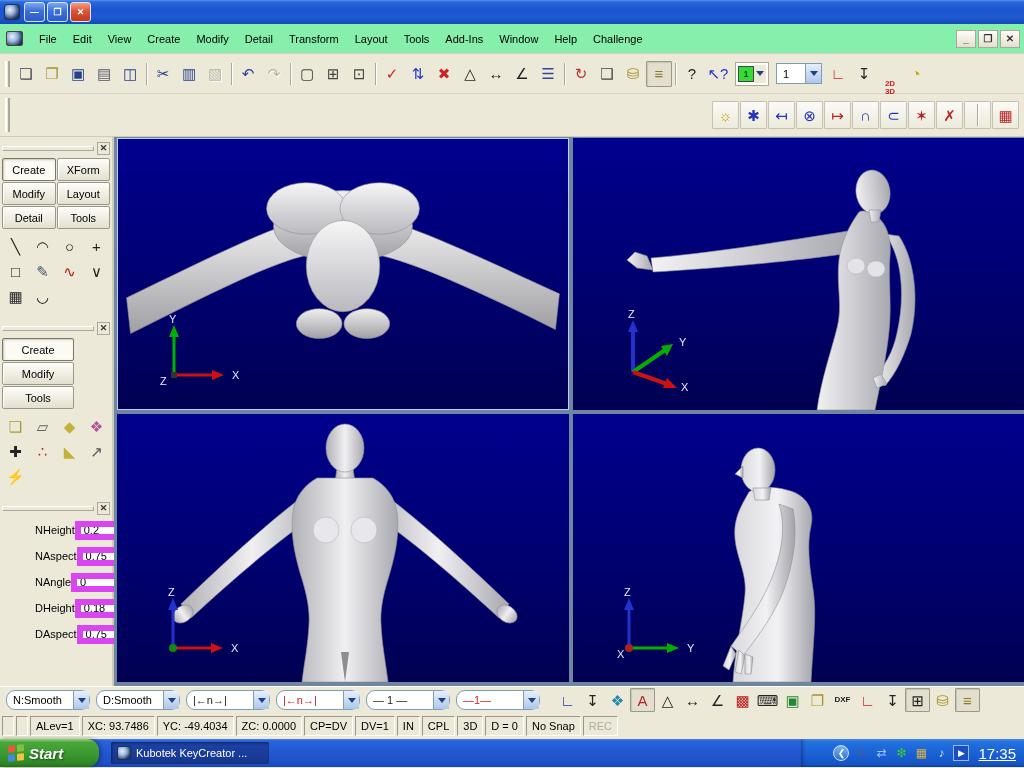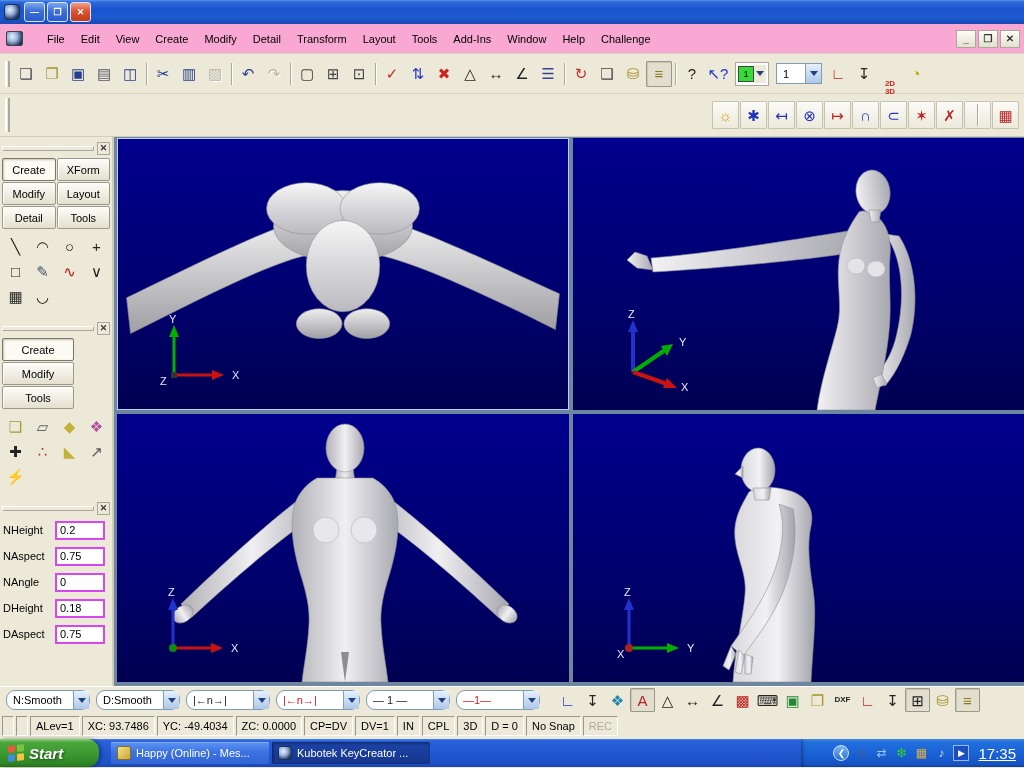--- a/index.html
+++ b/index.html
@@ -13,21 +13,21 @@
   .app-icon { width:16px; height:16px; border-radius:3px; margin-right:4px;
     background:radial-gradient(circle at 35% 35%, #e8f0ff 0%, #9ab4d8 35%, #20335f 75%); border:1px solid #18305e; }
   .title-text { flex:1; font-weight:bold; font-size:12px; text-shadow:1px 1px 1px #10306a; white-space:nowrap; overflow:hidden; }
   .winbtns { display:flex; gap:2px; }
   .winbtn { width:21px; height:20px; border-radius:3px; color:#fff; font-weight:bold; font-size:11px;
     display:flex; align-items:center; justify-content:center;
     background:linear-gradient(180deg,#7da8ef 0%,#3d6fd8 45%,#2a5ccc 100%); border:1px solid #d6e4ff; }
   .winbtn[data-name="close-button"] { background:linear-gradient(180deg,#f0a086 0%,#dd5434 45%,#c23a18 100%); }
 
   
-  .menubar { height:30px; background:#f9a8d4; display:flex; align-items:center; border-bottom:1px solid #d8d4c4; padding-left:4px;gap:8px; }
+  .menubar { height:30px; background:#86efac; display:flex; align-items:center; border-bottom:1px solid #d8d4c4; padding-left:4px; }
   .menu-appicon { width:17px; height:15px; border-radius:2px; margin:0 8px 0 2px;
     background:radial-gradient(circle at 35% 35%, #e8f0ff 0%, #9ab4d8 40%, #20335f 80%); border:1px solid #444; }
   .menu-item { padding:4px 8px; color:#000; cursor:default; }
   .mdi-btns { margin-left:auto; display:flex; gap:2px; padding-right:4px; }
   .mdi-btn { width:20px; height:18px; border:1px solid #aca899; background:linear-gradient(180deg,#fdfcf8,#e4e0cf);
     display:flex; align-items:center; justify-content:center; font-size:10px; font-weight:bold; color:#333; }
 
   
   .toolbar { background:#ece9d8; display:flex; align-items:center; }
   .toolbar1 { height:40px; border-bottom:1px solid #d8d4c4; padding-left:2px; }
@@ -63,23 +63,23 @@
   .palette-close { width:13px; height:13px; border:1px solid #aca899; background:#ece9d8; font-size:9px; font-weight:bold;
     display:flex; align-items:center; justify-content:center; color:#333; }
   .pal-btn-grid2 { display:grid; grid-template-columns:1fr 1fr; gap:1px; padding:3px 2px; }
   .pal-btn-col { display:flex; flex-direction:column; gap:1px; padding:3px 2px; align-items:flex-start; }
   .pal-btn { height:23px; border:1px solid #9a9888; border-radius:2px; background:linear-gradient(180deg,#fdfcf8,#e4e0cf);
     box-shadow:1px 1px 0 #fff inset; display:flex; align-items:center; justify-content:center; font-size:11px; padding:0 8px; }
   .pal-btn.pressed { background:#fbfaf3; box-shadow:inset 1px 1px 2px #c8c4b2; border-color:#7a7868; }
   .pal-icons { display:flex; flex-wrap:wrap; padding:2px 2px; }
   .pal-icons .tb-btn { width:27px; height:25px; }
   .param-rows { padding:2px 3px; }
-  .param-row { display:flex; align-items:center; height:26px; }
+  .param-row { display:flex; align-items:center; height:26px;margin-left:32px; }
   .param-label { width:52px; font-size:11px; }
-  .param-input { width:50px; height:19px; border:2px solid #d946ef; font-size:11px; padding:1px 3px; font-family:"Liberation Sans",sans-serif; }
+  .param-input { width:50px; height:19px; border:6px solid #d946ef; font-size:11px; padding:1px 3px; font-family:"Liberation Sans",sans-serif; }
 
   
   .viewport-area { position:relative; flex:1; background:#6f86a0; }
   .vp { position:absolute; background:linear-gradient(180deg,#00008e 0%,#000070 55%,#000052 100%); overflow:hidden; }
   .vp.active { border:1px solid #b9cdf5; }
   .vp-tl { left:3px; top:1px; width:452px; height:272px; }
   .vp-tr { left:459px; top:1px; width:451px; height:272px; }
   .vp-bl { left:3px; top:277px; width:452px; height:268px; }
   .vp-br { left:459px; top:277px; width:451px; height:268px; }
   .vp svg.fig { position:absolute; left:0; top:0; width:100%; height:100%; }
@@ -736,24 +736,20 @@
     <div class="start-btn" data-name="start-button">
       <span class="start-flag" data-name="windows-logo-icon">
         <span style="background:#e85a3c"></span>
           <span style="background:#7dc242"></span>
         <span style="background:#3f8cde"></span>
           <span style="background:#f5c342"></span>
       </span>
       <span data-name="start-label">Start</span>
     </div>
     <div class="task-btns" data-name="task-buttons">
-      <div class="task-btn" data-name="task-button-messenger">
-        <span class="task-icon msg" data-name="messenger-icon"></span>
-        <span>Happy (Online) - Mes...</span>
-      </div>
       <div class="task-btn pressed" data-name="task-button-keycreator">
         <span class="task-icon kc" data-name="keycreator-icon"></span>
         <span>Kubotek KeyCreator ...</span>
       </div>
     </div>
     <div class="tray" data-name="system-tray">
       <span class="tray-lang" data-name="language-indicator">CS</span>
       <span style="display:flex;gap:4px;align-items:center" data-name="tray-icons">
 
       <span class="tray-ico" data-name="tray-collapse-icon">

